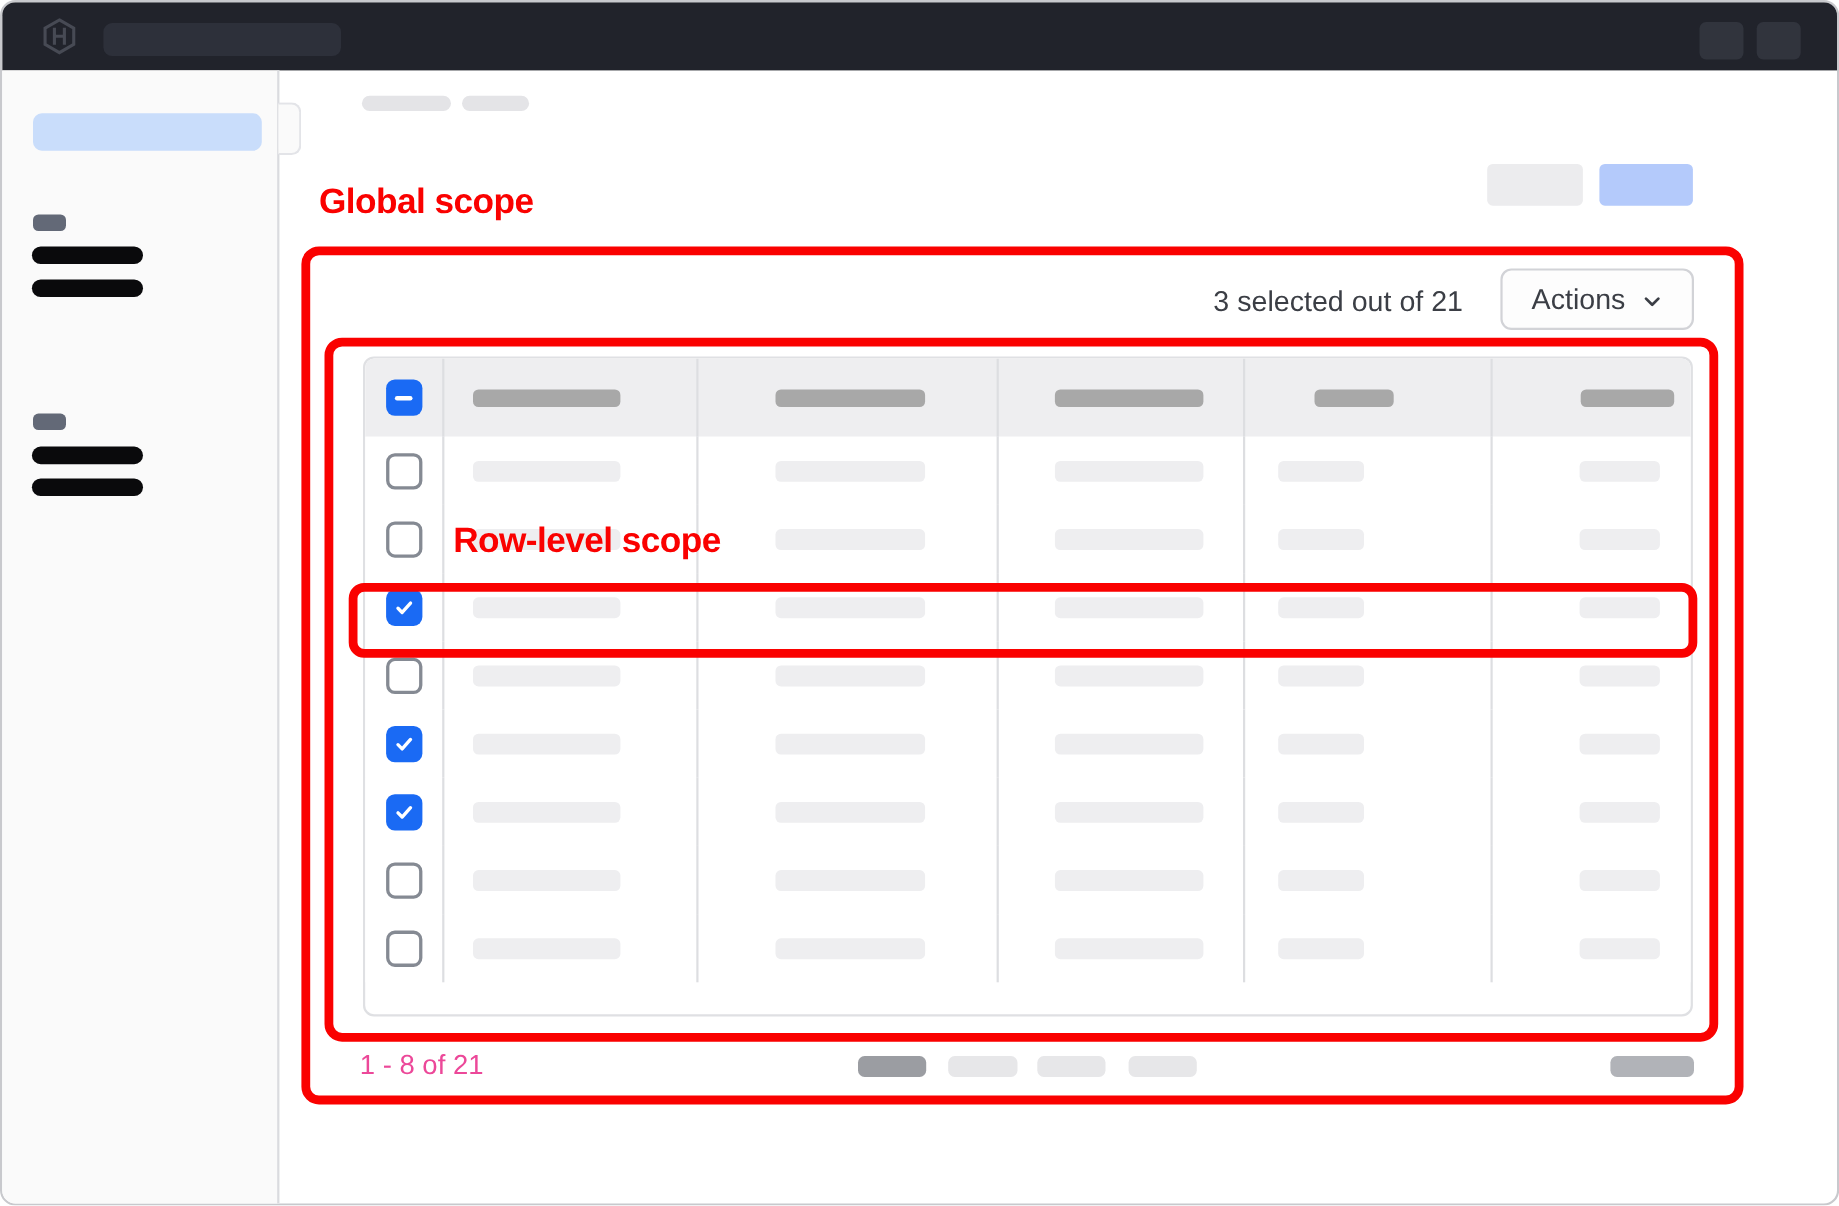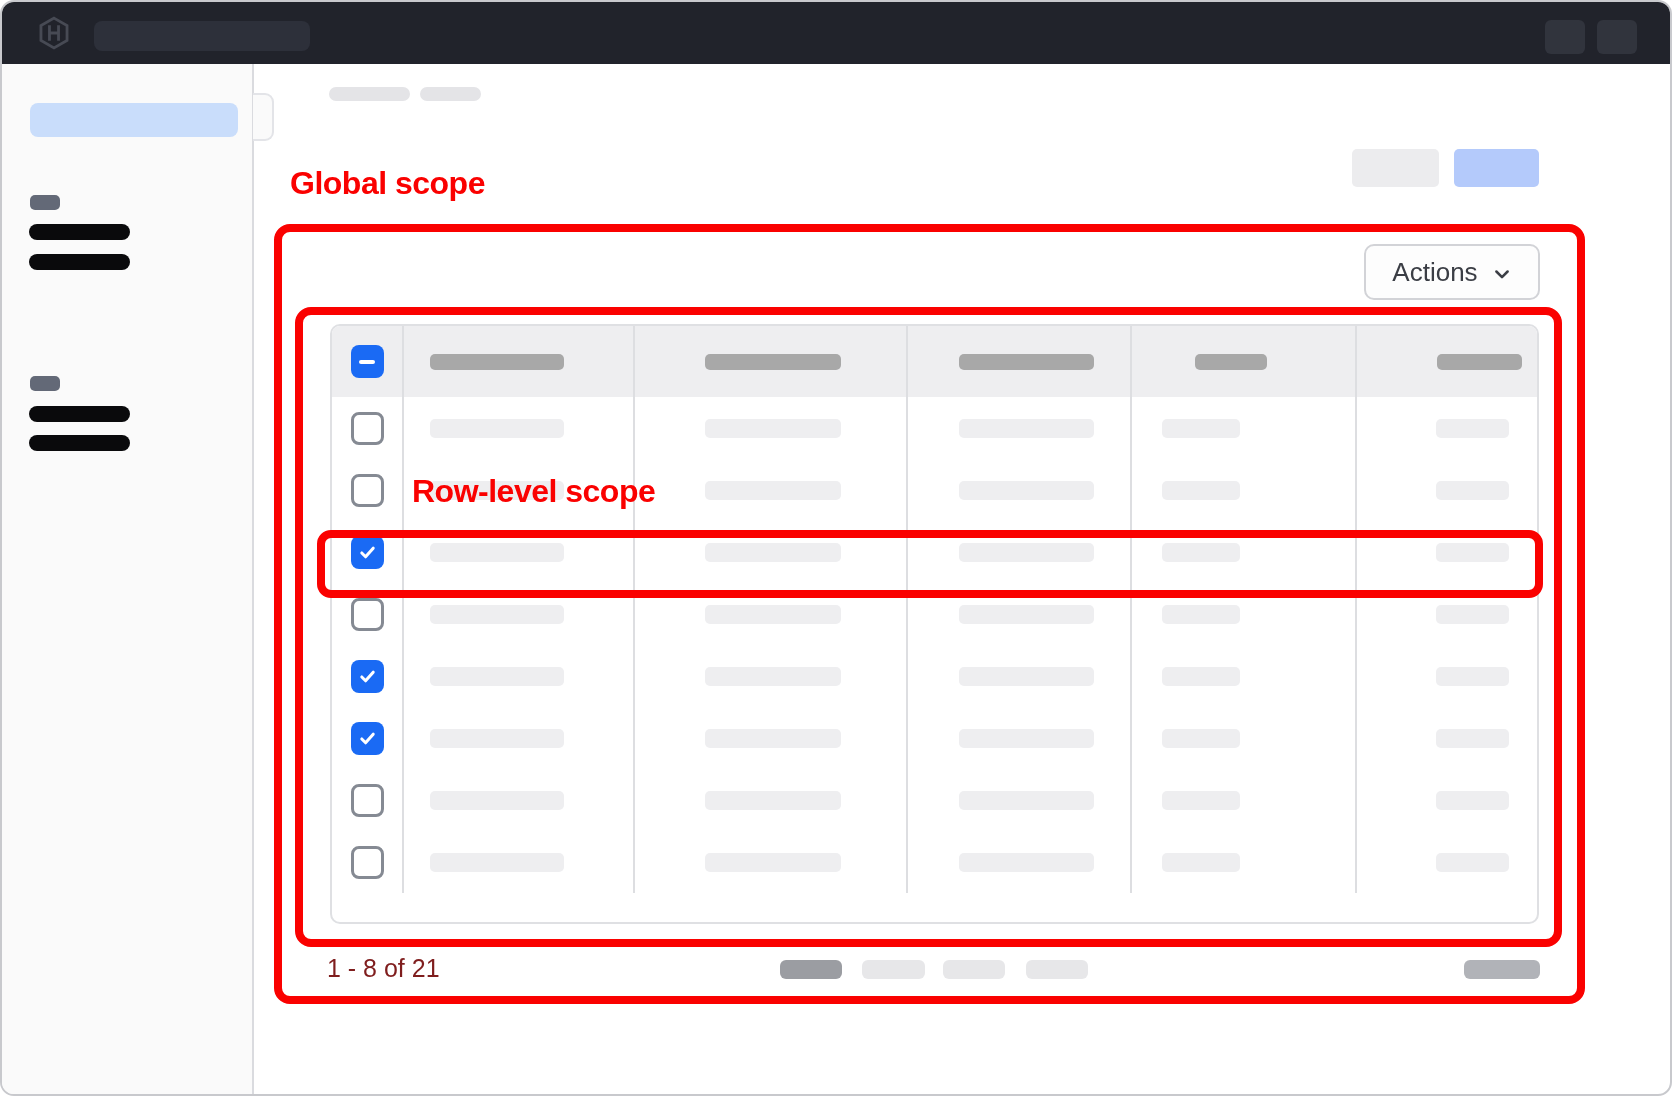--- a/index.html
+++ b/index.html
@@ -71,21 +71,21 @@
   .c5 .rbar{margin-left:auto;margin-right:28px;width:73px}
 
   .checkbox{width:33px;height:33px;border-radius:8px;background:#fff;border:3px solid #858a93;display:flex;align-items:center;justify-content:center;cursor:pointer}
   .checkbox .glyph{display:none}
   .checkbox.checked,.checkbox[data-state="indeterminate"]{background:var(--accent-blue);border:none}
   .checkbox.checked .glyph-check{display:block}
   .checkbox[data-state="indeterminate"] .glyph-minus{display:block}
   .glyph-minus{width:16px;height:4px;border-radius:2px;background:#fff}
 
   
-  .range-text{position:absolute;left:325px;top:952px;font-size:25px;color:#7f1d1d}
+  .range-text{position:absolute;left:325px;top:952px;font-size:25px;color:#ec4899}
   .pg-pill{position:absolute;top:958px;height:19px;border-radius:6px;cursor:pointer}
   .pg1{left:778px;width:62px;background:#9b9da2}
   .pg2{left:860px;width:63px;background:#e7e7e9}
   .pg3{left:941px;width:62px;background:#e7e7e9}
   .pg4{left:1024px;width:62px;background:#e7e7e9}
   .pg-size{left:1462px;width:76px;background:#b1b3b8}
 </style>
 </head>
 <body>
 
@@ -114,20 +114,21 @@
 
   <div class="bc bc1"></div>
   <div class="bc bc2"></div>
   <div class="top-btn gray"></div>
   <div class="top-btn blue"></div>
 
   <div class="ann-label lbl-global">Global scope</div>
   <div class="ann-rect rect-global"></div>
   <div class="ann-rect rect-page"></div>
 
+  <div class="selection-summary">3 selected out of 21</div>
   <button class="actions-btn">
     <span>Actions</span>
     <svg width="20" height="20" viewBox="0 0 16 16" fill="none" stroke="#3b3e45" stroke-width="2" stroke-linecap="round" stroke-linejoin="round">
         <path d="M3.5 6l4.5 4.5L12.5 6"></path>
       </svg>
   </button>
 
   <div class="table">
     <div class="t-row t-head">
       <div class="cell c0">

